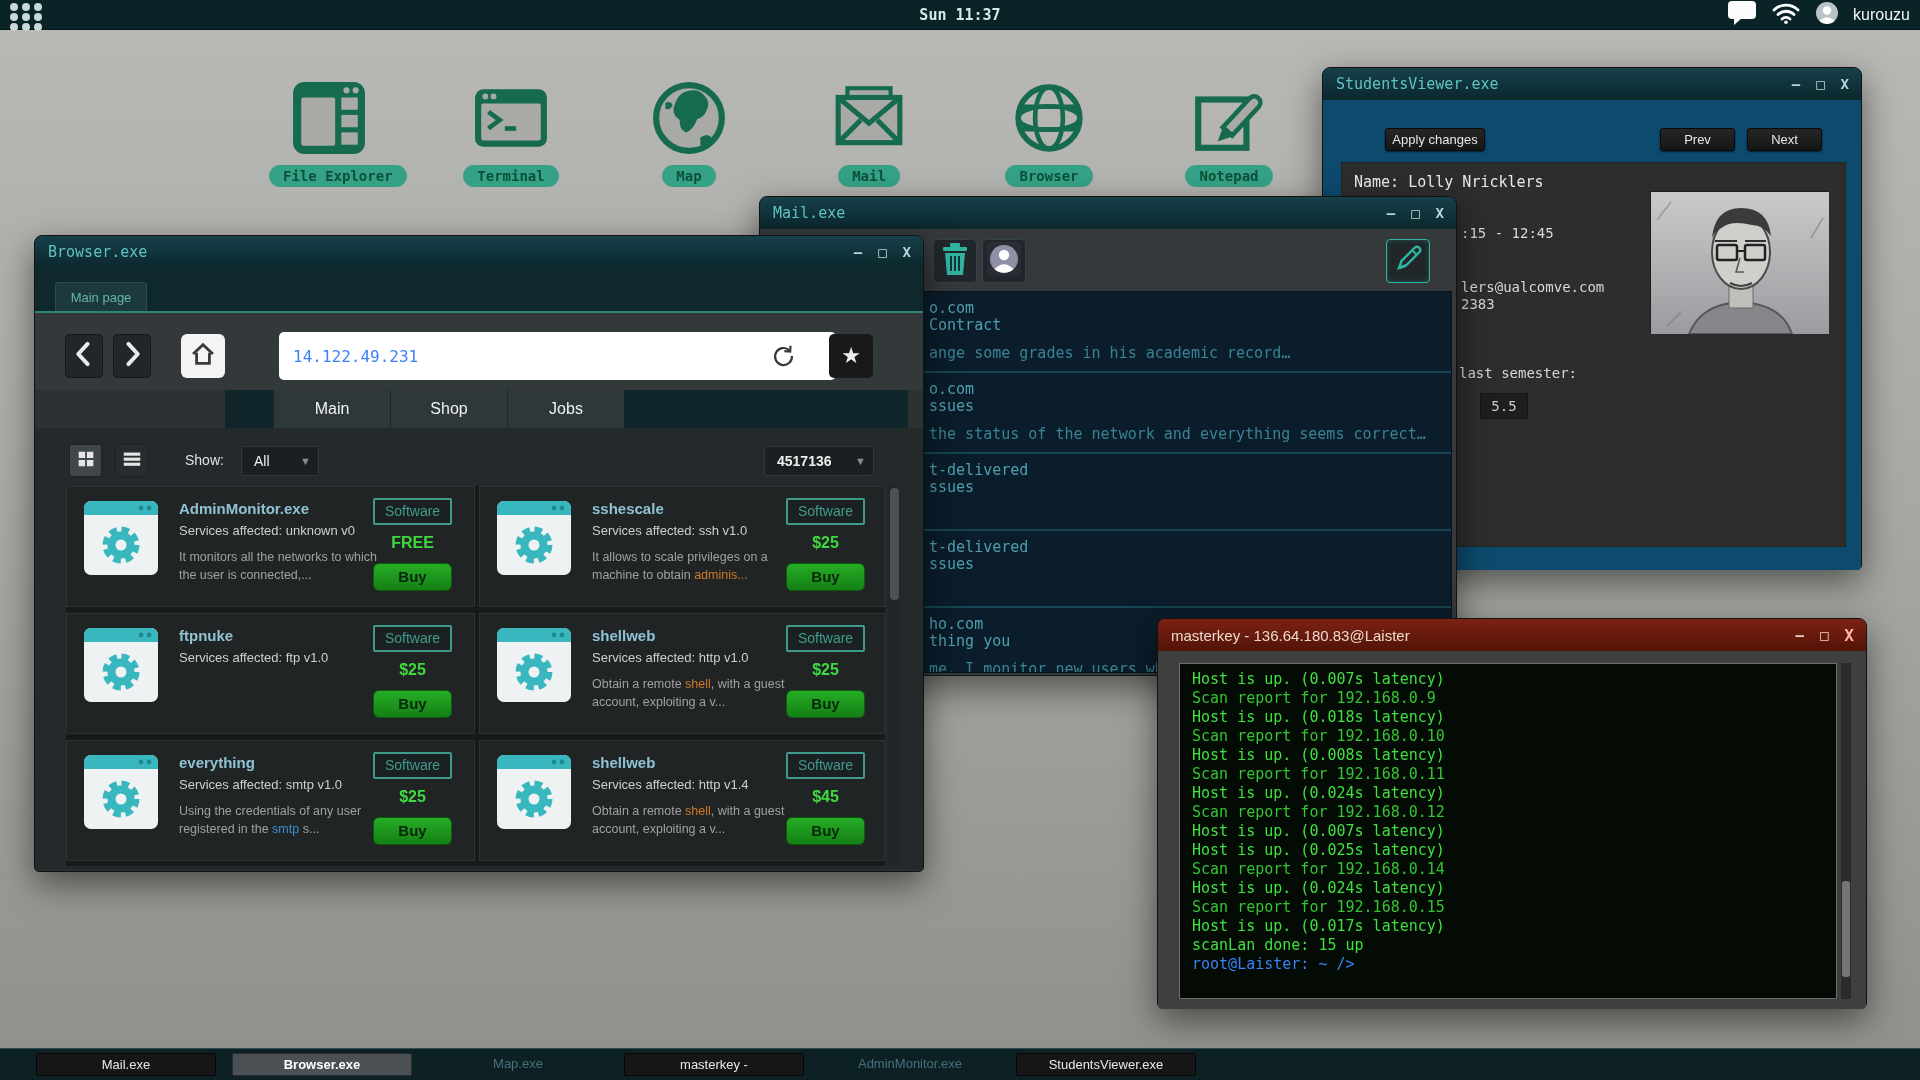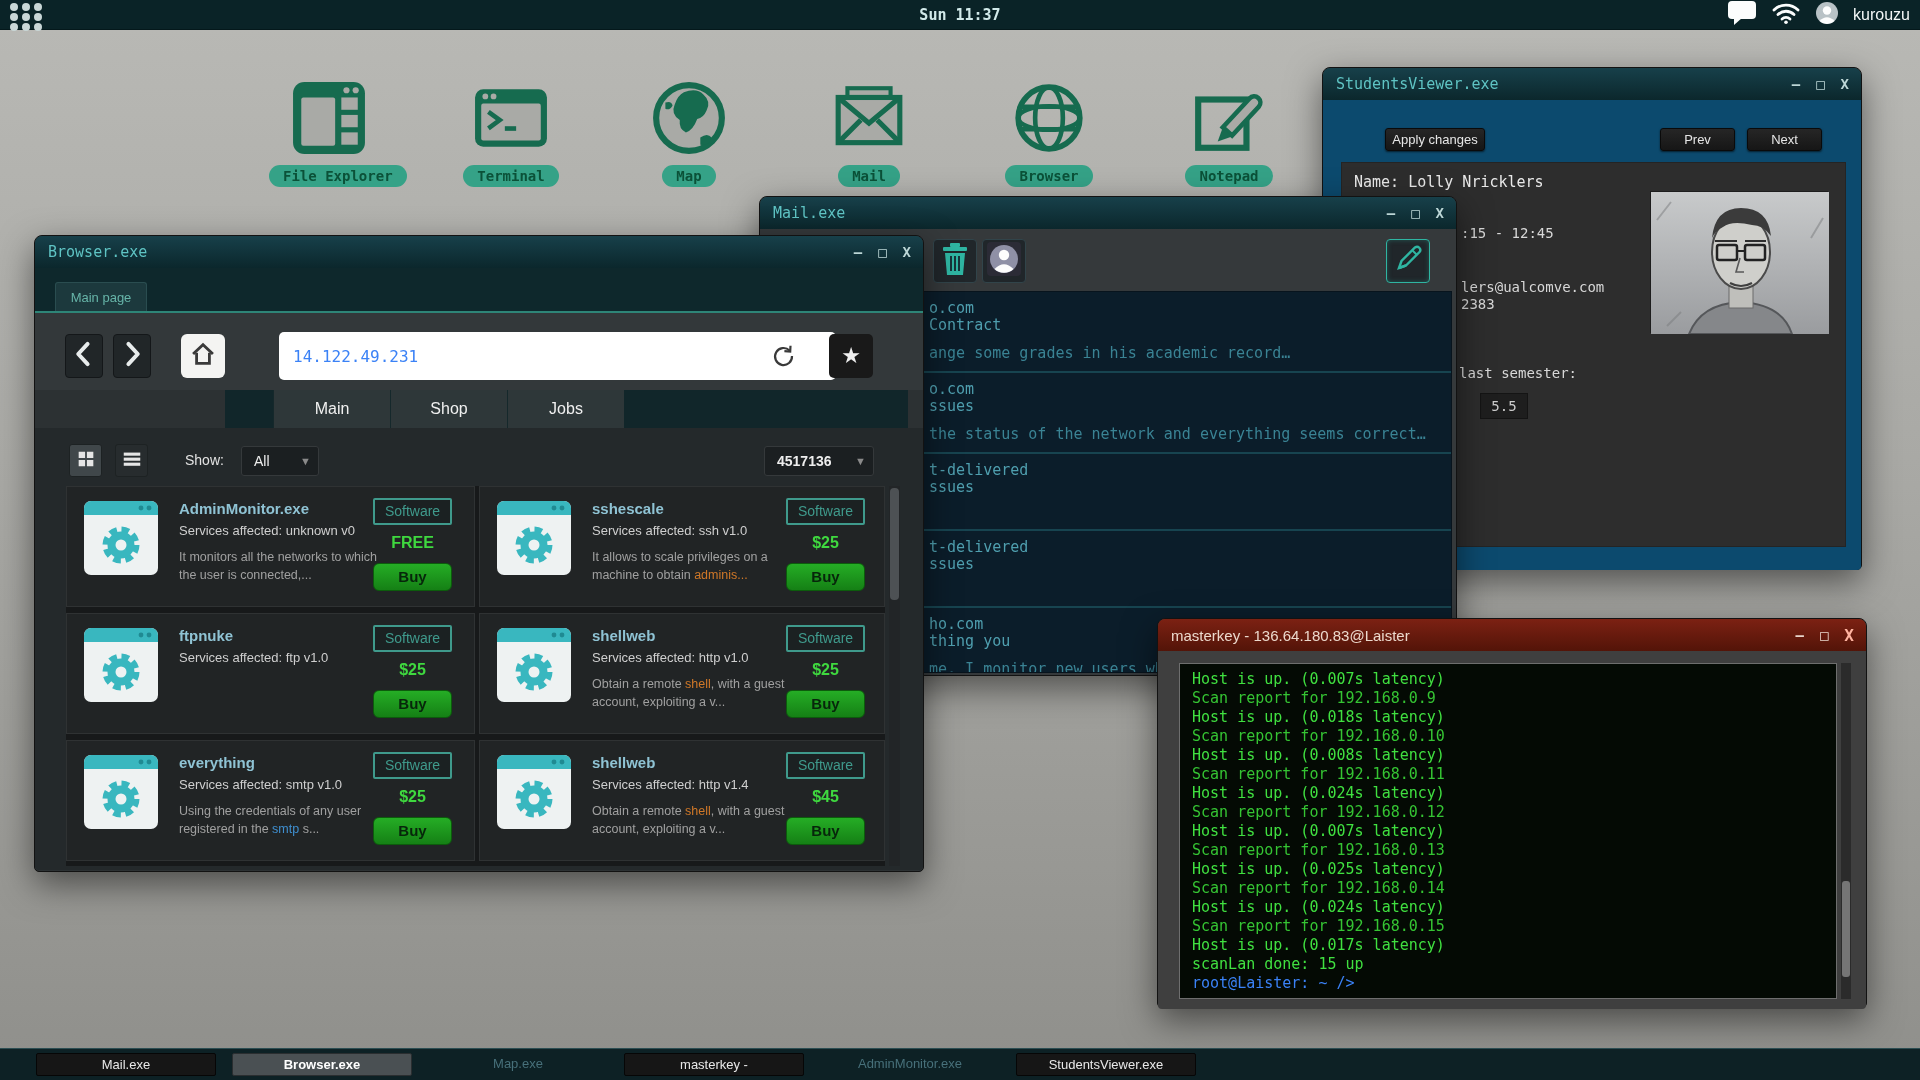--- a/index.html
+++ b/index.html
@@ -634,21 +634,20 @@
           <div class="tl host">Host is up. (0.008s latency)</div>
 
           <div class="tl scan">Scan report for 192.168.0.11</div>
 
           <div class="tl host">Host is up. (0.024s latency)</div>
 
           <div class="tl scan">Scan report for 192.168.0.12</div>
 
           <div class="tl host">Host is up. (0.007s latency)</div>
 
-          <div class="tl scan">Scan report for 192.168.0.13</div>
 
           <div class="tl host">Host is up. (0.025s latency)</div>
 
           <div class="tl scan">Scan report for 192.168.0.14</div>
 
           <div class="tl host">Host is up. (0.024s latency)</div>
 
           <div class="tl scan">Scan report for 192.168.0.15</div>
 
           <div class="tl host">Host is up. (0.017s latency)</div>

